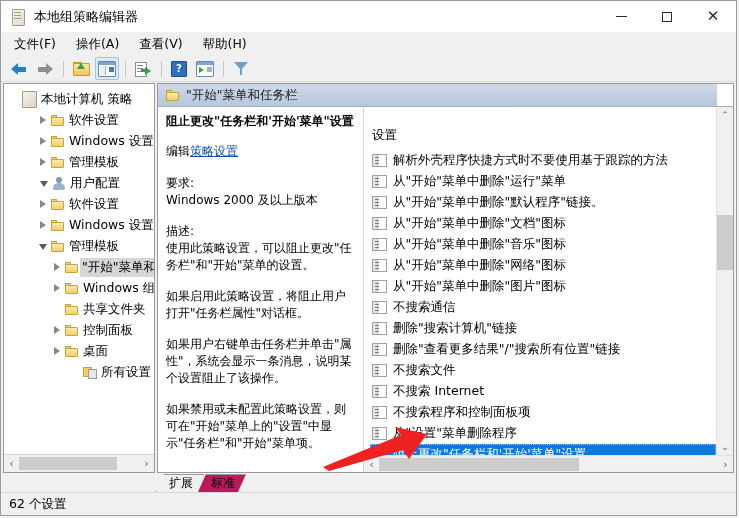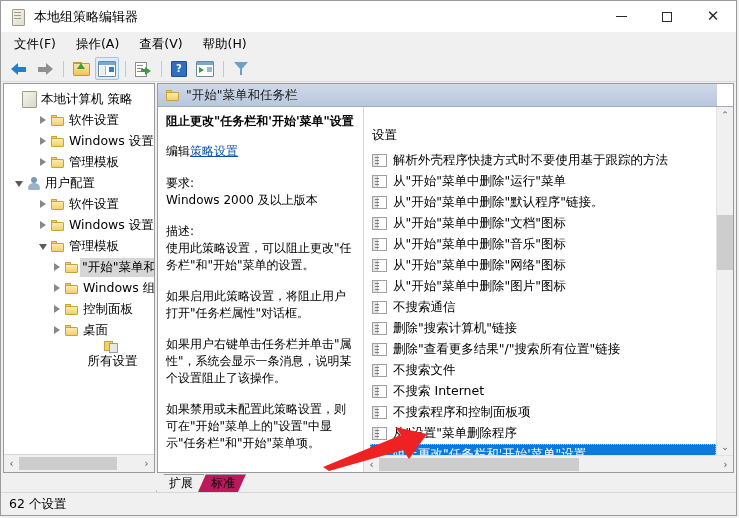--- a/index.html
+++ b/index.html
@@ -317,21 +317,21 @@
           <div class="trow" style="padding-left: 32px;">
             <span class="twist closed"></span>
             <span class="ticon">
               <span class="fld">
                 <span class="t"></span>
                 <span class="b"></span>
               </span>
             </span>
             <span class="tlabel">管理模板</span>
           </div>
-          <div class="trow" style="padding-left: 8px;">
+          <div class="trow" style="padding-left: 33px;">
             <span class="twist open"></span>
             <span class="ticon">
               <span class="usricon">
                 <span class="hd"></span>
                 <span class="bd"></span>
               </span>
             </span>
             <span class="tlabel">用户配置</span>
           </div>
           <div class="trow" style="padding-left: 32px;">
@@ -378,40 +378,50 @@
             <span class="twist closed"></span>
             <span class="ticon">
               <span class="fld">
                 <span class="t"></span>
                 <span class="b"></span>
               </span>
             </span>
             <span class="tlabel">Windows 组件</span>
           </div>
           <div class="trow" style="padding-left: 46px;">
+            <span class="twist"></span>
+            <span class="ticon">
+              <span class="fld">
+                <span class="t"></span>
+                <span class="b"></span>
+              </span>
+            </span>
+            <span class="tlabel">共享文件夹</span>
+          </div>
+          <div class="trow" style="padding-left: 46px;">
             <span class="twist closed"></span>
             <span class="ticon">
               <span class="fld">
                 <span class="t"></span>
                 <span class="b"></span>
               </span>
             </span>
             <span class="tlabel">控制面板</span>
           </div>
           <div class="trow" style="padding-left: 46px;">
             <span class="twist closed"></span>
             <span class="ticon">
               <span class="fld">
                 <span class="t"></span>
                 <span class="b"></span>
               </span>
             </span>
             <span class="tlabel">桌面</span>
           </div>
-          <div class="trow" style="padding-left: 64px; flex-direction: column;">
+          <div class="trow" style="padding-left: 64px;">
             <span class="twist"></span>
             <span class="ticon">
               <span class="allicon">
                 <span class="a"></span>
                 <span class="b2"></span>
               </span>
             </span>
             <span class="tlabel">所有设置</span>
           </div>
         </div>

